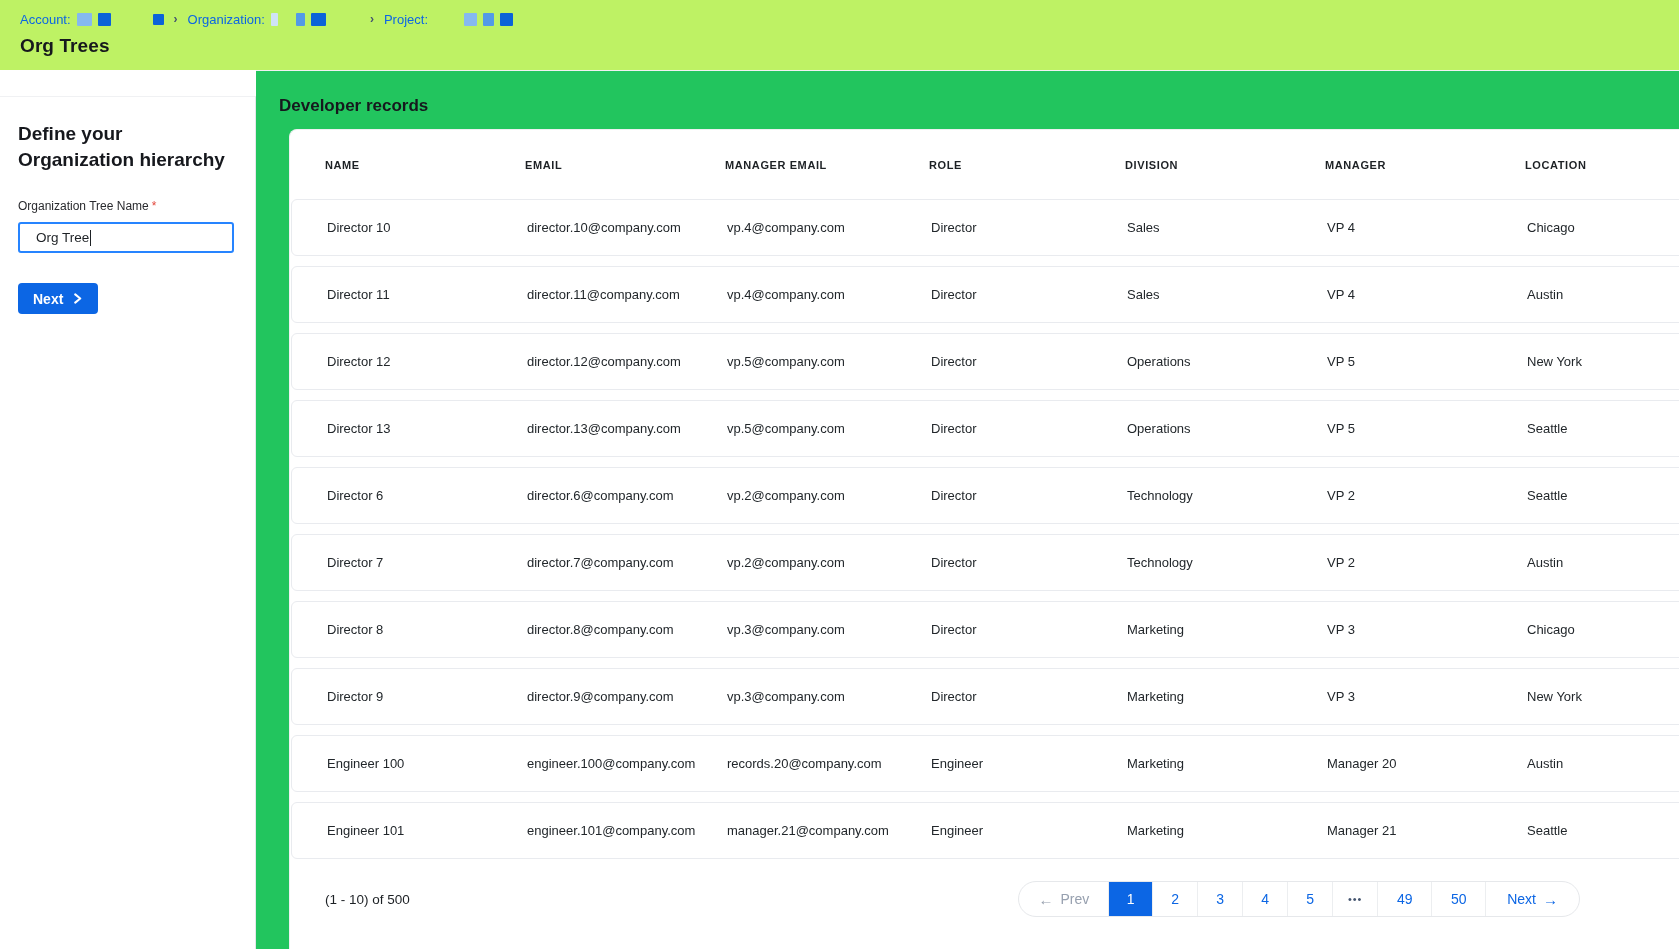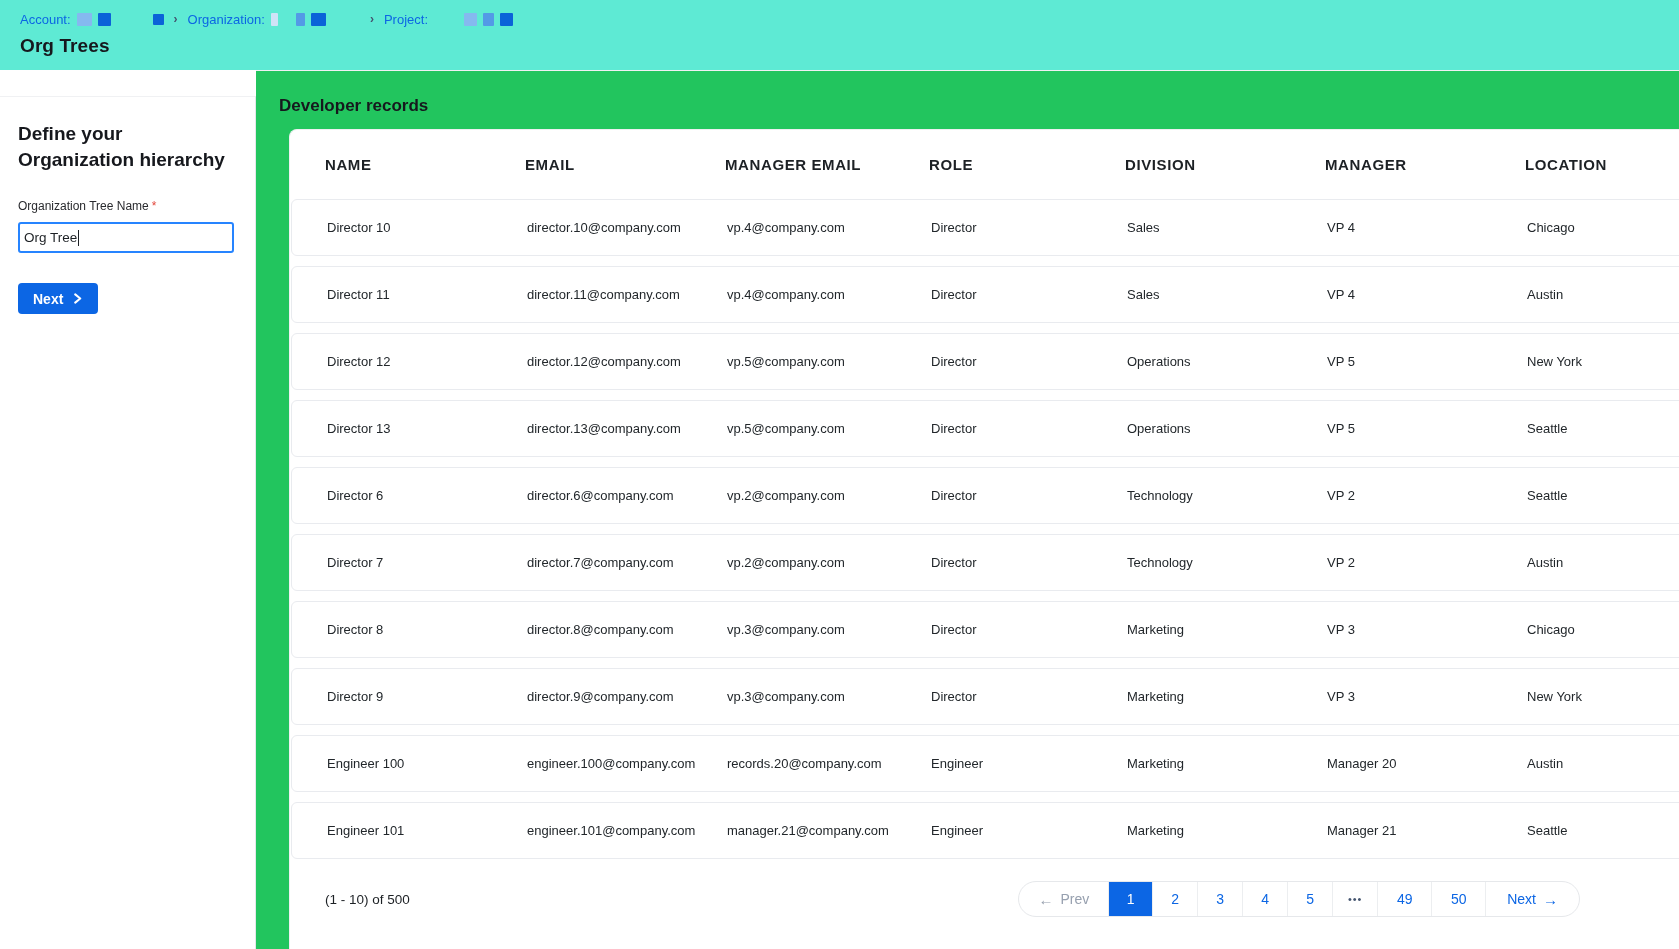--- a/index.html
+++ b/index.html
@@ -1,20 +1,20 @@
 <!DOCTYPE html>
 <html><head>
 <meta charset="utf-8">
 <style>
   * { margin:0; padding:0; box-sizing:border-box; }
   html,body { width:1679px; height:949px; overflow:hidden; background:#fff;
               font-family:"Liberation Sans", sans-serif; color:#1d2125; }
 
   
-  .header { height:70px; background:#5eead4; padding:10px 0 0 20px; }
+  .header { height:70px; background:#bef264; padding:10px 0 0 20px; }
   .breadcrumb { display:flex; align-items:center; gap:6px; font-size:13px; font-weight:500;
                 color:#0c66e4; height:18px; }
   .breadcrumb a { color:#0c66e4; text-decoration:none; cursor:pointer; }
   .crumb-sep { color:#44546f; font-size:12px; font-weight:700; padding:0 4px; }
   .redact { display:inline-block; height:13px; border-radius:1px; }
   .r-light { background:#85b9ef; }
   .r-mid   { background:#539ae6; }
   .r-dark  { background:#0b63d8; }
   .r-faint { background:#cfe3f7; }
   .page-title { font-size:19px; font-weight:700; color:#16181d; margin:7px 0 0 0; letter-spacing:.1px; }
@@ -23,34 +23,34 @@
   .layout { display:flex; height:879px; }
   .sidebar { width:256px; background:#fff; border-right:1px solid #e4e6ea; border-top:1px solid #f0f1f3;
              padding:24px 18px 0 18px; flex-shrink:0;margin-top:26px; }
   .main { flex:1; background:#22c55e; border-top:1px solid #f0f1f3; overflow:hidden; }
 
   
   .side-heading { font-size:19px; font-weight:700; line-height:26px; color:#16181d; width:215px; }
   .field-label { margin-top:26px; font-size:12px; color:#292a2e; }
   .req { color:#e2483d; margin-left:3px; }
   .fake-input { margin-top:9px; width:216px; height:31px; border:2px solid #2684ff; border-radius:3px;
-                background:#fff; display:flex; align-items:center; padding:0 4px; font-size:13.5px;
+                background:#fff; display:flex; align-items:center; padding:0 16px; font-size:13.5px;
                 color:#1d2125; cursor:text; }
   .caret { display:inline-block; width:1px; height:16px; background:#1d2125; margin-left:1px; }
   .next-btn { margin-top:30px; height:31px; background:#0c66e4; color:#fff; border:none; border-radius:4px;
               display:inline-flex; align-items:center; gap:9px; padding:0 15px; font-size:14px; font-weight:700;
               font-family:"Liberation Sans", sans-serif; cursor:pointer; }
 
   
   .main-heading { font-size:17px; font-weight:700; color:#16181d; margin:25px 0 0 23px; }
   .card { margin:13px 0 0 33px; width:1460px; background:#fff; border-radius:8px 8px 0 0;
           border:1px solid #eef0f2; border-bottom:none; min-height:832px; padding-bottom:20px; }
   .thead { display:grid; grid-template-columns:200px 200px 204px 196px 200px 200px 200px;
            padding:0 0 0 35px; height:69px; align-items:center; }
-  .thead span { font-size:15px; font-weight:700; letter-spacing:.6px; color:#1d2125; }
+  .thead span { font-size:11px; font-weight:700; letter-spacing:.6px; color:#1d2125; }
   .trow { display:grid; grid-template-columns:200px 200px 204px 196px 200px 200px 200px;
           padding-left:35px; align-items:center; height:57px; background:#fff;
           border:1px solid #e9ebef; border-radius:6px; margin:0 1px 10px 1px; cursor:default; }
   .trow span { font-size:13px; color:#22272b; padding-right:14px; white-space:nowrap; overflow:hidden; }
 
   
   .paginator { display:flex; justify-content:space-between; align-items:center;
                padding:12px 168px 0 35px; }
   .pag-summary { font-size:13.5px; color:#1d2125; }
   .pager { display:flex; align-items:stretch; height:36px; background:#fff;

